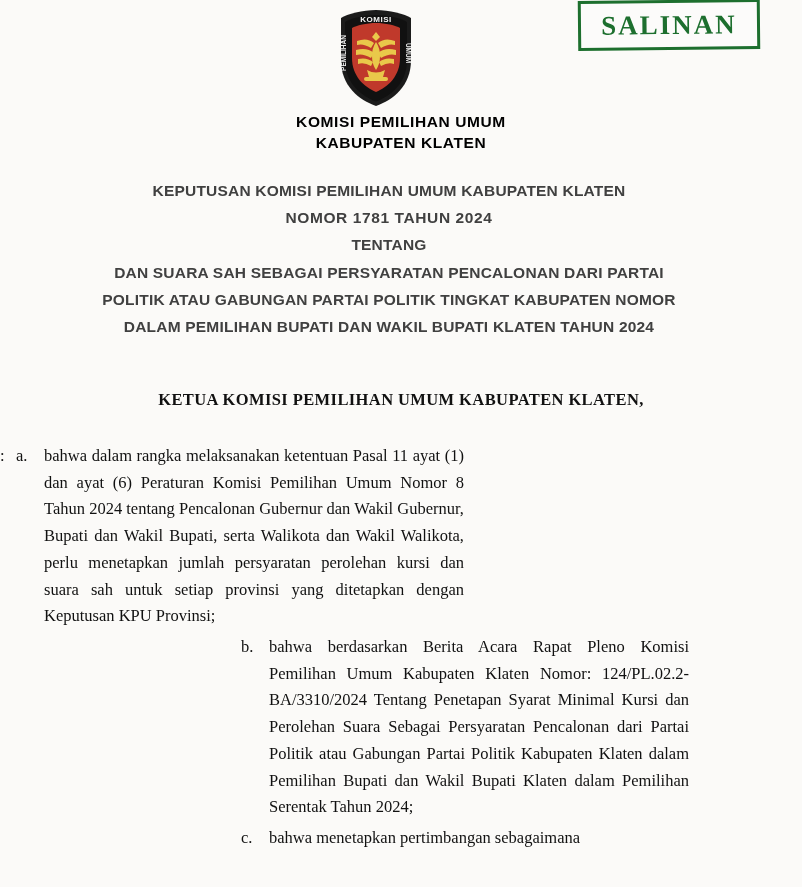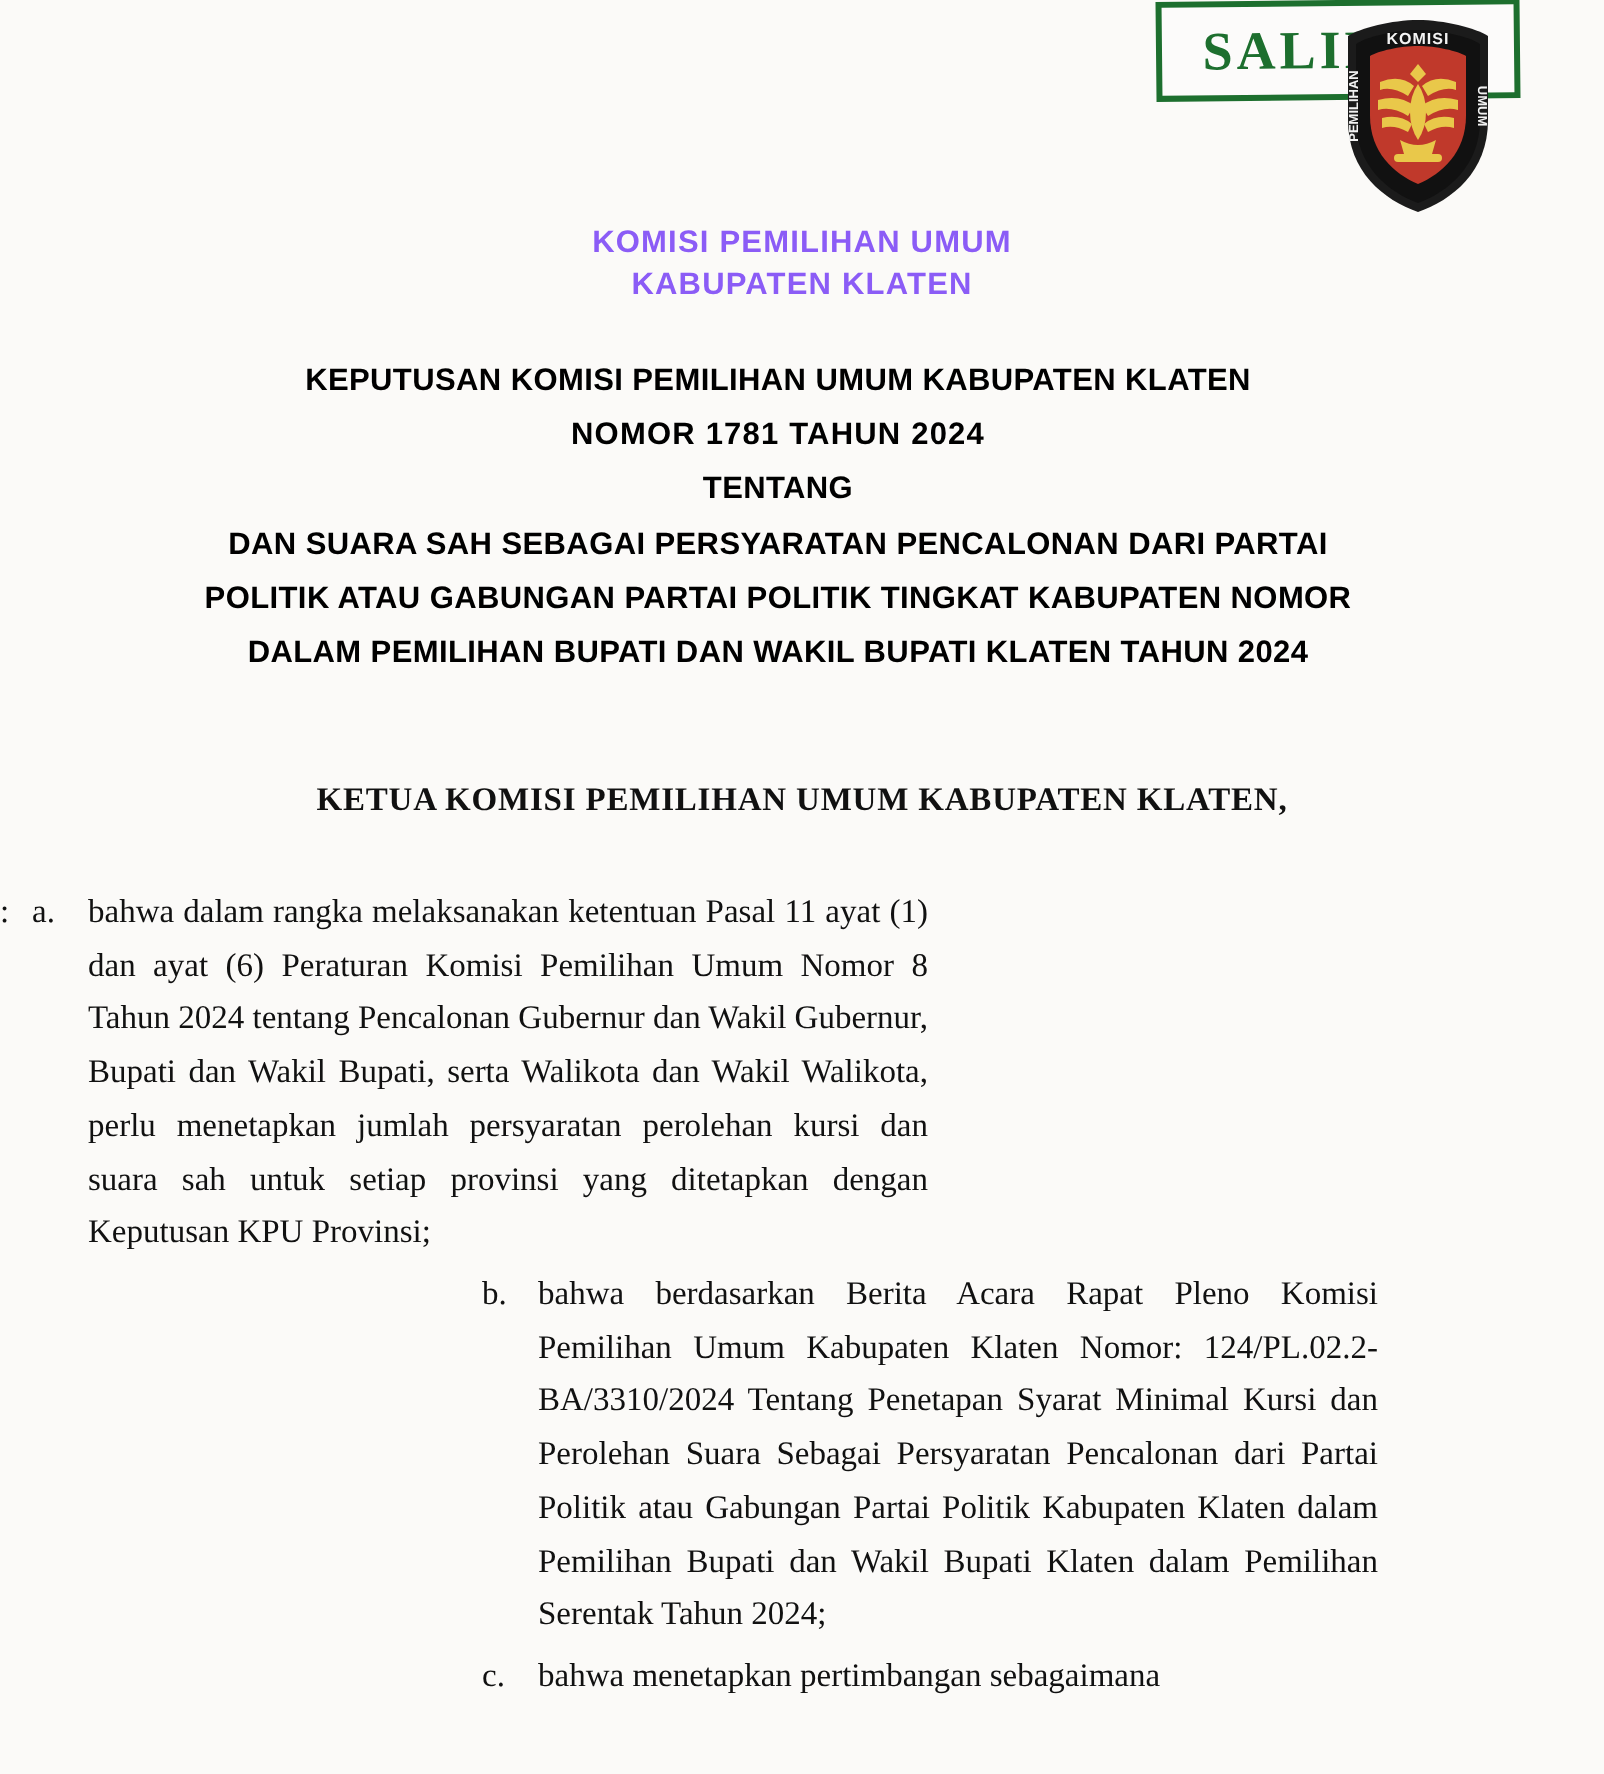--- a/index.html
+++ b/index.html
@@ -45,57 +45,57 @@
     letter-spacing: 2px;
     color: #1d6f2e;
   }
 
   
   .logo-wrap {
     position: absolute;
     top: 8px;
     left: 0;
     width: 752px;
-    text-align: right;
+    text-align: center;
   }
   .logo {
     position: relative;
     display: inline-block;
     width: 86px;
     height: 100px;
   }
   .logo svg { display: block; }
 
   .inst {
     position: absolute;
     top: 112px;
     left: 0;
     width: 802px;
     text-align: center;
     font-family: "Liberation Sans", sans-serif;
     font-size: 15.5px;
     font-weight: 600;
     letter-spacing: 0.6px;
     line-height: 1.35;
-    color: #8b5cf6;
+    color: #000000;
   }
   .inst .l2 { display: block; }
 
   
   .titleblock {
     position: absolute;
     top: 182px;
     left: 0;
     width: 778px;
     text-align: center;
     font-family: "Liberation Sans", sans-serif;
     font-weight: 600;
     font-size: 15.5px;
     letter-spacing: 0.2px;
-    color: #000000;
+    color: #404040;
   }
   .titleblock .line { display: block; margin-bottom: 9px; }
   .titleblock .nomor { letter-spacing: 0.6px; }
   .titleblock .tentang { margin-bottom: 10px; }
   .titleblock .subject .line { margin-bottom: 9px; }
 
   .ketua {
     position: absolute;
     top: 390px;
     left: 0;

